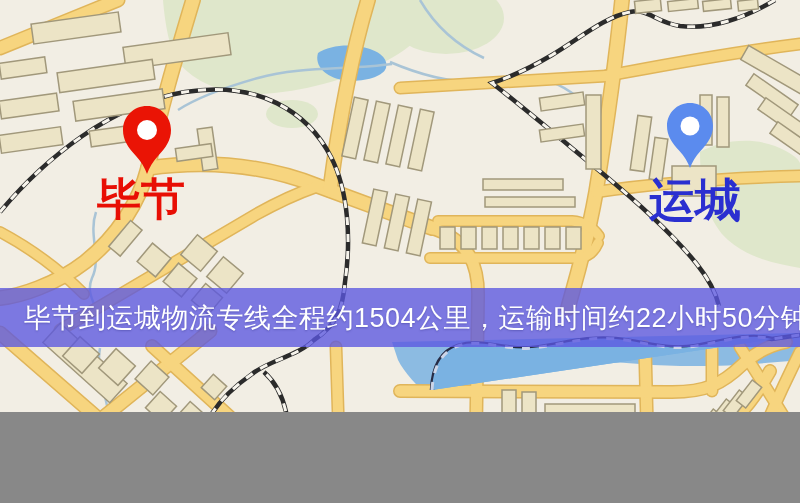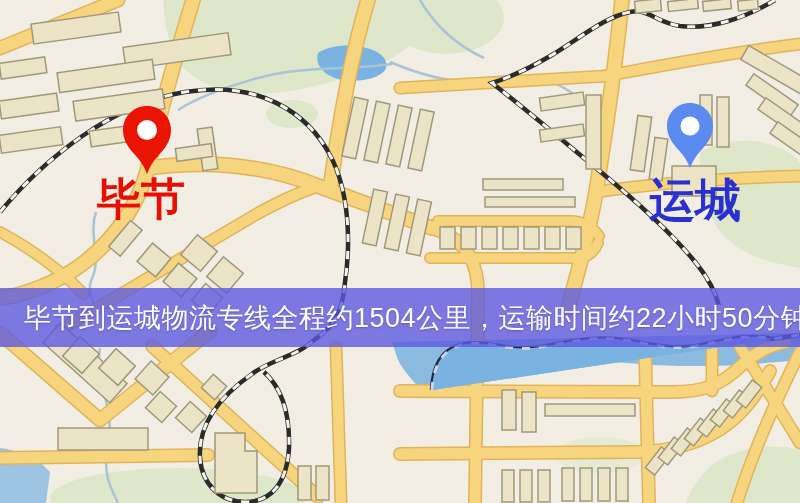--- a/index.html
+++ b/index.html
@@ -1,17 +1,17 @@
 <!DOCTYPE html>
 <html><head>
 <meta charset="utf-8">
 <style>
   html,body{margin:0;padding:0;background:#888;}
   .stage{
-    position:relative;width:800px;height:503px;overflow:hidden;
+    position:relative;width:800px;height:412px;overflow:hidden;
     font-family:"Liberation Sans", sans-serif;
     background:#f2eee4;
     text-decoration:underline;
   }
   .stage svg{display:block;}
   .route-banner{
     position:absolute;left:0;top:288px;width:800px;height:59px;
     background:rgba(91,87,224,0.78);
     display:flex;align-items:center;box-sizing:border-box;padding-left:24px;
   }

